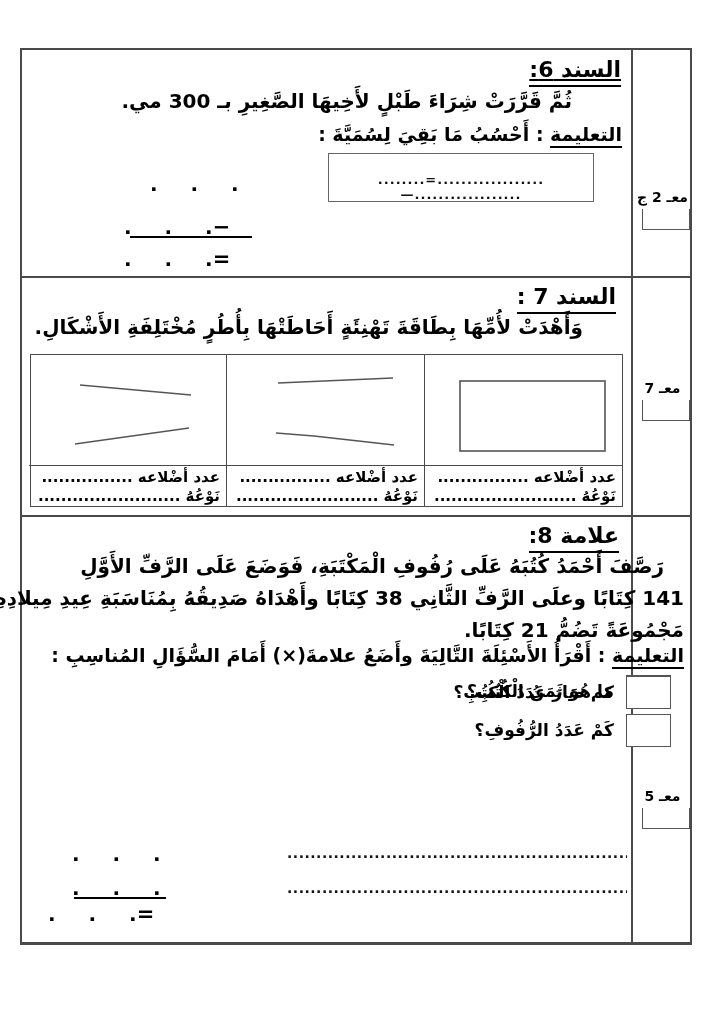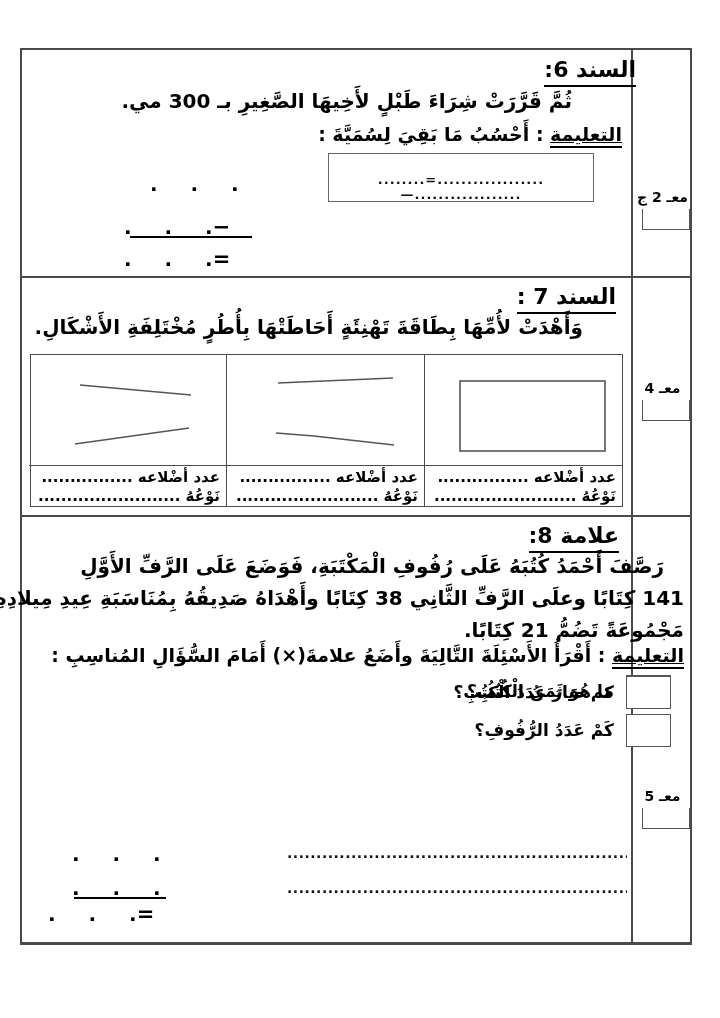--- a/index.html
+++ b/index.html
@@ -9,21 +9,21 @@
   .frame { position:absolute; left:20px; top:48px; width:672px; height:897px;
     border:2px solid #4a4a4a; border-bottom-width:3px; background:#fff; }
   .vsep { position:absolute; top:0; bottom:0; left:609px; width:2px; background:#4a4a4a; }
   .hline { position:absolute; left:0; width:100%; height:2px; background:#4a4a4a; }
   .heading { position:absolute; font-size:22px; font-weight:700; color:#000;
     border-bottom:2.5px solid #000; padding-bottom:1px; line-height:1.25; white-space:nowrap; }
   .bodyline { position:absolute; font-size:20px; font-weight:700; color:#000;
     line-height:1.35; white-space:nowrap; }
   .taalima { position:absolute; font-size:19px; font-weight:700; color:#000;
     line-height:1.35; white-space:nowrap; }
-  .taalima-label { border-bottom:2px solid #000; padding-bottom:1px;text-decoration:underline; }
+  .taalima-label { border-bottom:2px solid #000; padding-bottom:1px; }
   .eq-box { position:absolute; border:1.5px solid #666; background:#fff; }
   .eq-text { display:block; direction:ltr; unicode-bidi:isolate; text-align:center;
     font-size:13px; font-weight:700; letter-spacing:1px; padding-top:18px; color:#111; }
   .op-row { position:absolute; display:flex; align-items:center; height:24px; }
   .op-sign { width:26px; font-size:21px; font-weight:700; color:#000; direction:ltr; text-align:left; }
   .op-dots { font-size:20px; font-weight:700; color:#000; word-spacing:26px;
     direction:ltr; letter-spacing:0; }
   .op-underline { position:absolute; height:2px; background:#000; }
   .ansline { position:absolute; font-size:14px; font-weight:700; color:#111;
     letter-spacing:0.5px; overflow:hidden; white-space:nowrap; direction:ltr; }
@@ -49,26 +49,26 @@
 
 <div class="page">
   <div class="frame">
 
     <div class="vsep"></div>
     <div class="hline" style="top:226px;"></div>
     <div class="hline" style="top:465px;"></div>
 
     <div class="mlabel" style="top:139px;">معـ 2 ج</div>
     <div class="mbox" style="top:159px;"></div>
-    <div class="mlabel" style="top:330px;">معـ 4</div>
+    <div class="mlabel" style="top:330px;">معـ 7</div>
     <div class="mbox" style="top:350px;"></div>
     <div class="mlabel" style="top:738px;">معـ 5</div>
     <div class="mbox" style="top:758px;"></div>
 
-    <div class="heading" style="top:6px; right:54px;">السند 6:</div>
+    <div class="heading" style="top:6px; right:69px;text-decoration:underline;">السند 6:</div>
     <div class="bodyline" style="top:38px; right:118px;">ثُمَّ قَرَّرَتْ شِرَاءَ طَبْلٍ لأَخِيهَا الصَّغِيرِ بـ 300 مي.</div>
     <div class="taalima" style="top:72px; right:68px;"><span class="taalima-label">التعليمة</span><span> : أَحْسُبُ مَا بَقِيَ لِسُمَيَّةَ :</span></div>
 
     <div class="eq-box" style="left:306px; top:103px; width:266px; height:49px;">
       <span class="eq-text">........=..................—..................</span>
     </div>
 
     <div class="op-row" style="left:128px; top:122px;">
       <span class="op-sign"></span>
         <span class="op-dots">. . .</span>

